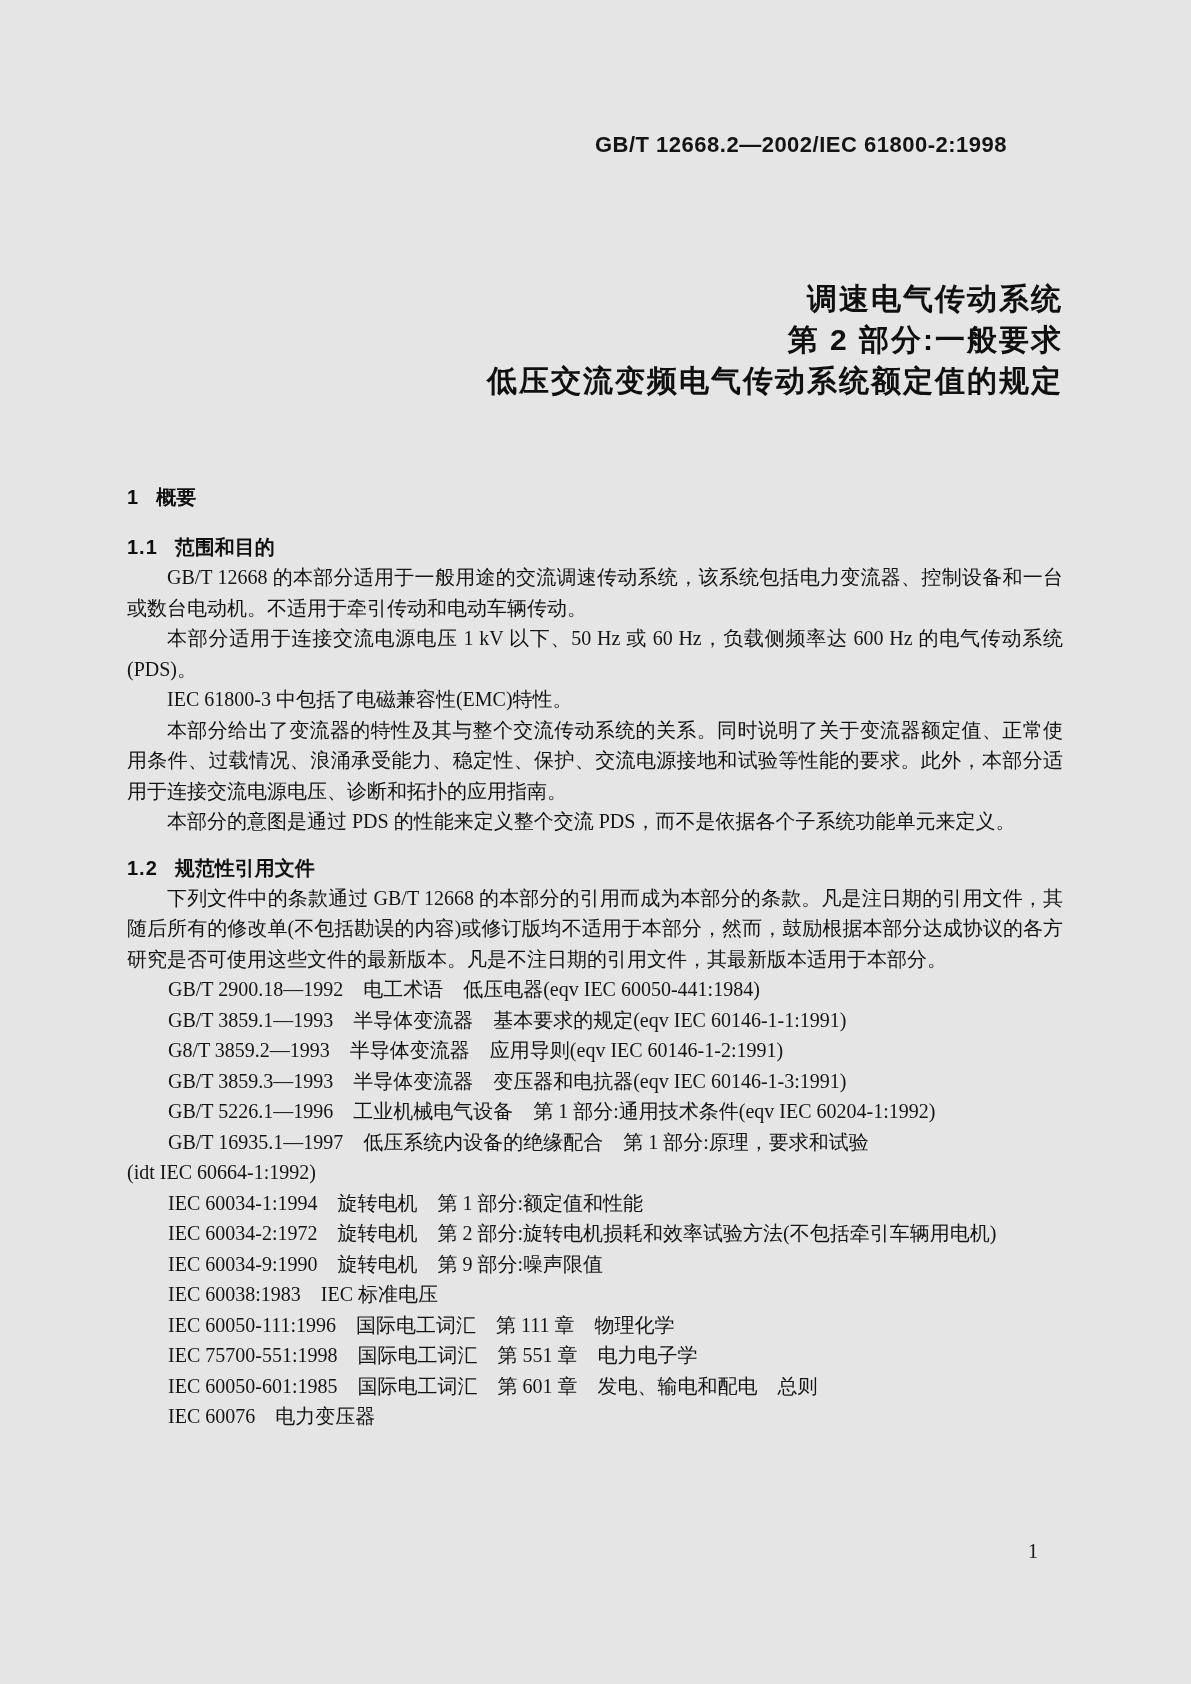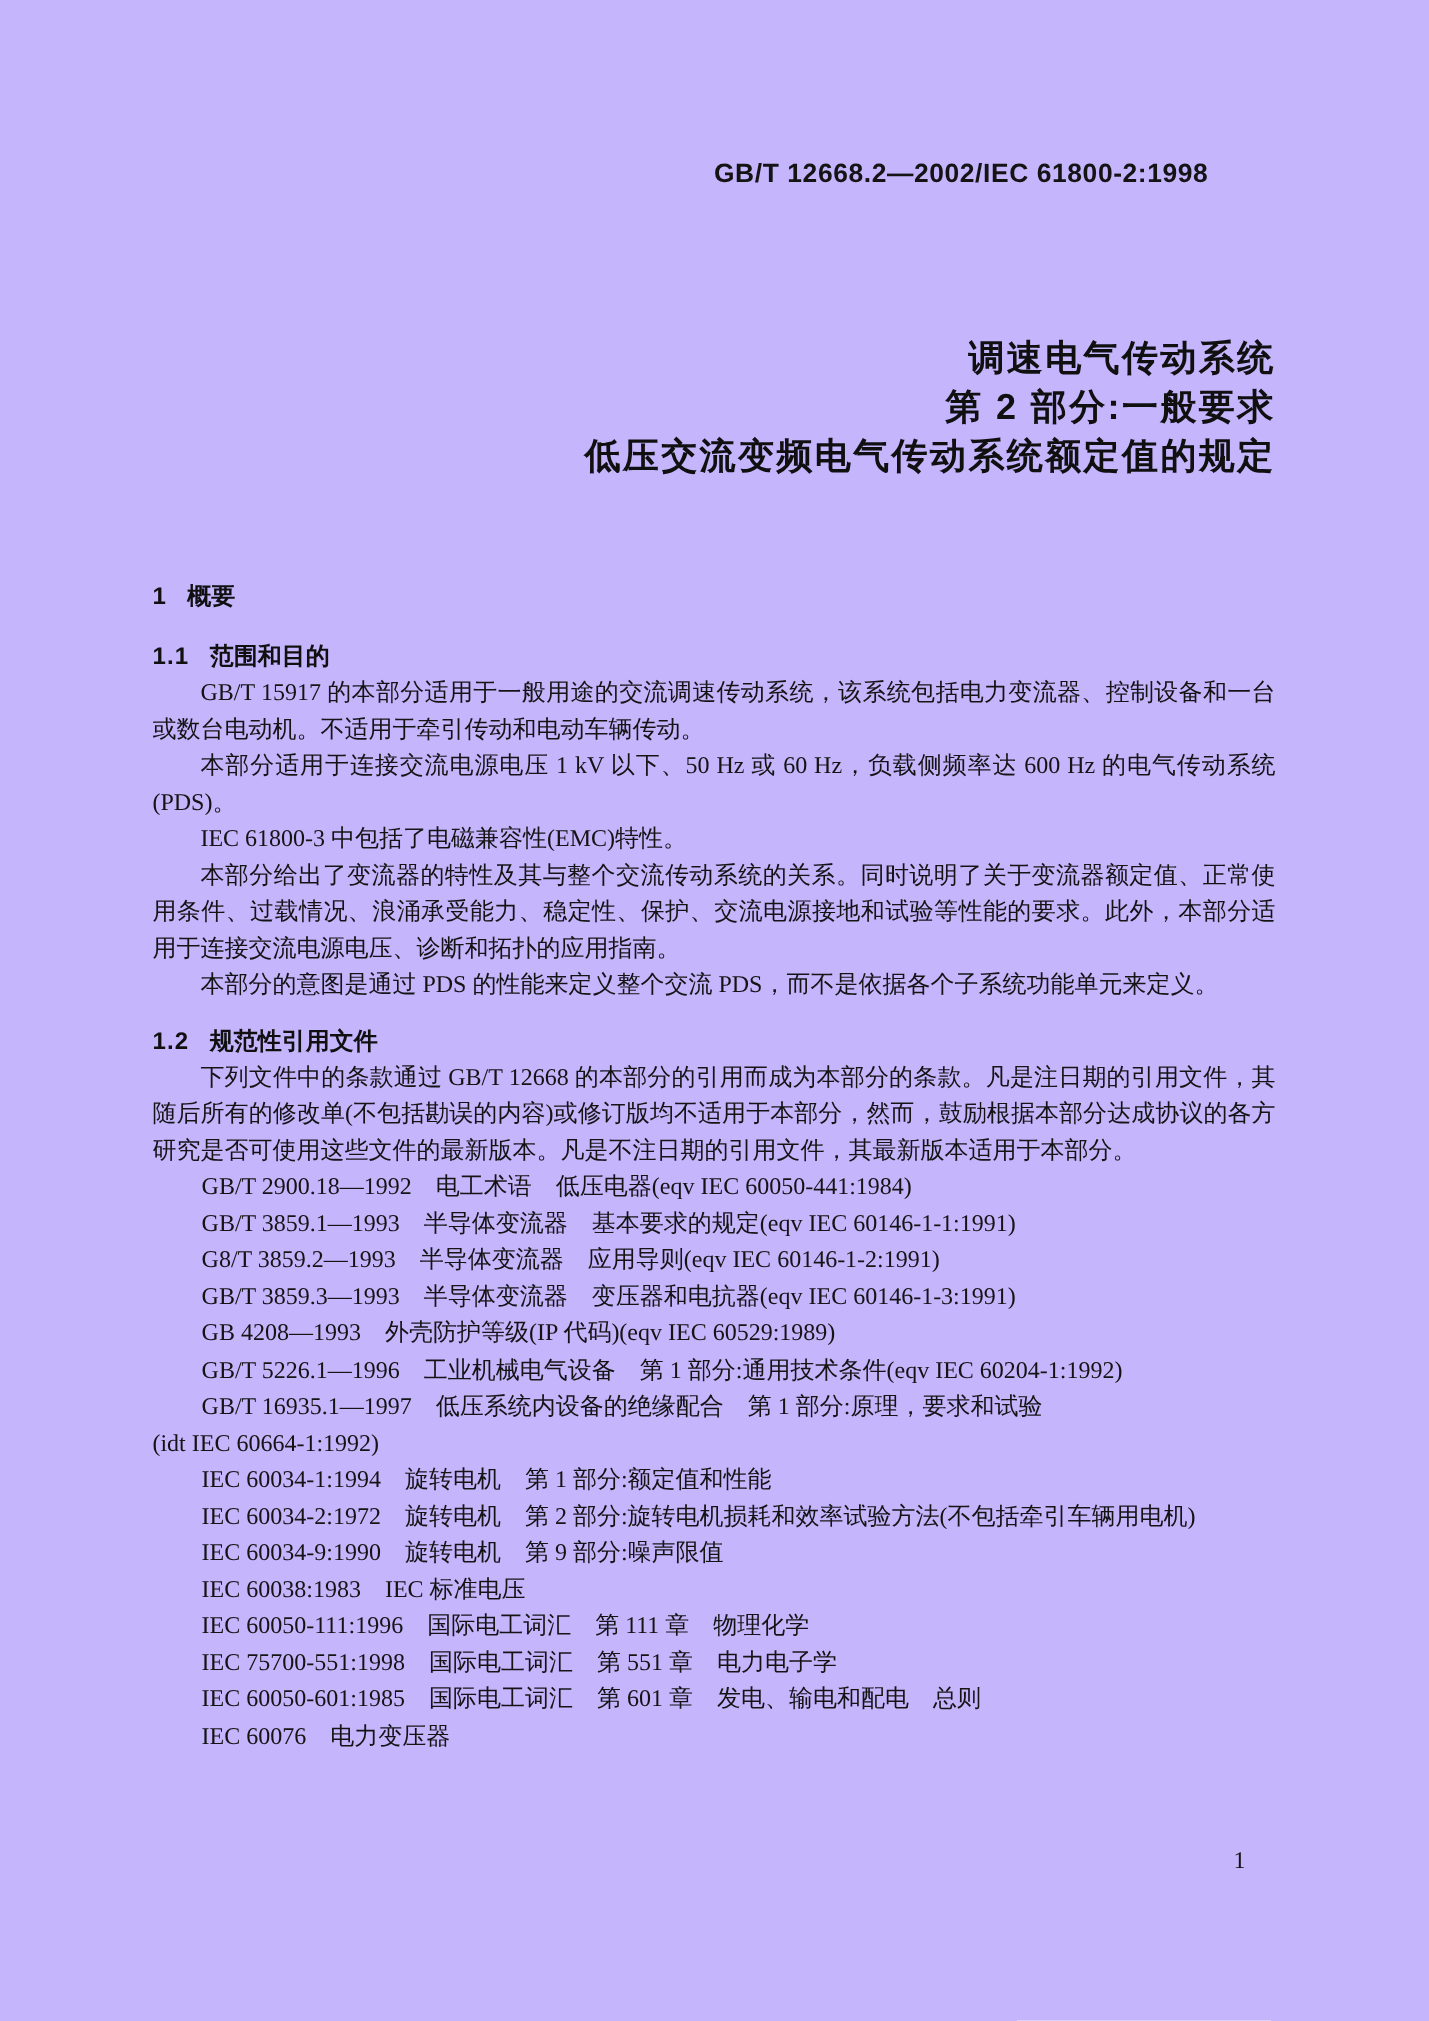--- a/index.html
+++ b/index.html
@@ -4,21 +4,21 @@
 <style>
   html, body {
     margin: 0;
     padding: 0;
     background: #ffffff;
   }
   #page {
     position: relative;
     width: 1191px;
     height: 1684px;
-    background: #c4b5fd;
+    background: #e5e5e5;
     color: #141414;
     font-family: "Liberation Serif", "DejaVu Serif", serif;
     overflow: hidden;
   }
   
   .std-header {
     position: absolute;
     top: 132px;
     right: 184px;
     font-family: "Liberation Sans", "DejaVu Sans", sans-serif;
@@ -94,38 +94,37 @@
   <div class="content">
 
     <div class="sec-heading">
       <span class="sec-num">1</span><span>概要</span>
     </div>
 
     <div class="sec-heading h-sub">
       <span class="sec-num">1.1</span><span>范围和目的</span>
     </div>
 
-    <p class="body-para">GB/T 15917 的本部分适用于一般用途的交流调速传动系统，该系统包括电力变流器、控制设备和一台或数台电动机。不适用于牵引传动和电动车辆传动。</p>
+    <p class="body-para">GB/T 12668 的本部分适用于一般用途的交流调速传动系统，该系统包括电力变流器、控制设备和一台或数台电动机。不适用于牵引传动和电动车辆传动。</p>
     <p class="body-para">本部分适用于连接交流电源电压 1 kV 以下、50 Hz 或 60 Hz，负载侧频率达 600 Hz 的电气传动系统(PDS)。</p>
     <p class="body-para">IEC 61800-3 中包括了电磁兼容性(EMC)特性。</p>
     <p class="body-para">本部分给出了变流器的特性及其与整个交流传动系统的关系。同时说明了关于变流器额定值、正常使用条件、过载情况、浪涌承受能力、稳定性、保护、交流电源接地和试验等性能的要求。此外，本部分适用于连接交流电源电压、诊断和拓扑的应用指南。</p>
     <p class="body-para">本部分的意图是通过 PDS 的性能来定义整个交流 PDS，而不是依据各个子系统功能单元来定义。</p>
 
     <div class="sec-heading h-sub2">
       <span class="sec-num">1.2</span><span>规范性引用文件</span>
     </div>
 
     <p class="body-para">下列文件中的条款通过 GB/T 12668 的本部分的引用而成为本部分的条款。凡是注日期的引用文件，其随后所有的修改单(不包括勘误的内容)或修订版均不适用于本部分，然而，鼓励根据本部分达成协议的各方研究是否可使用这些文件的最新版本。凡是不注日期的引用文件，其最新版本适用于本部分。</p>
 
     <div class="ref-list">
       <div class="ref-line">GB/T 2900.18—1992　电工术语　低压电器(eqv IEC 60050-441:1984)</div>
       <div class="ref-line">GB/T 3859.1—1993　半导体变流器　基本要求的规定(eqv IEC 60146-1-1:1991)</div>
       <div class="ref-line">G8/T 3859.2—1993　半导体变流器　应用导则(eqv IEC 60146-1-2:1991)</div>
       <div class="ref-line">GB/T 3859.3—1993　半导体变流器　变压器和电抗器(eqv IEC 60146-1-3:1991)</div>
-      <div class="ref-line">GB 4208—1993　外壳防护等级(IP 代码)(eqv IEC 60529:1989)</div>
       <div class="ref-line">GB/T 5226.1—1996　工业机械电气设备　第 1 部分:通用技术条件(eqv IEC 60204-1:1992)</div>
       <div class="ref-line">GB/T 16935.1—1997　低压系统内设备的绝缘配合　第 1 部分:原理，要求和试验</div>
       <div class="ref-line cont">(idt IEC 60664-1:1992)</div>
       <div class="ref-line">IEC 60034-1:1994　旋转电机　第 1 部分:额定值和性能</div>
       <div class="ref-line">IEC 60034-2:1972　旋转电机　第 2 部分:旋转电机损耗和效率试验方法(不包括牵引车辆用电机)</div>
       <div class="ref-line">IEC 60034-9:1990　旋转电机　第 9 部分:噪声限值</div>
       <div class="ref-line">IEC 60038:1983　IEC 标准电压</div>
       <div class="ref-line">IEC 60050-111:1996　国际电工词汇　第 111 章　物理化学</div>
       <div class="ref-line">IEC 75700-551:1998　国际电工词汇　第 551 章　电力电子学</div>
       <div class="ref-line">IEC 60050-601:1985　国际电工词汇　第 601 章　发电、输电和配电　总则</div>

